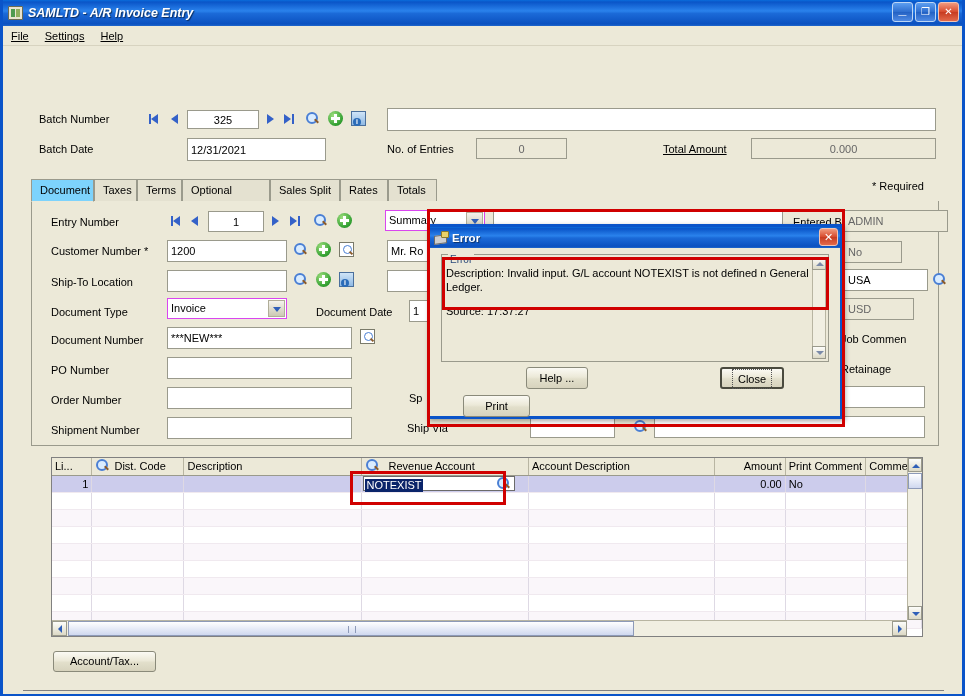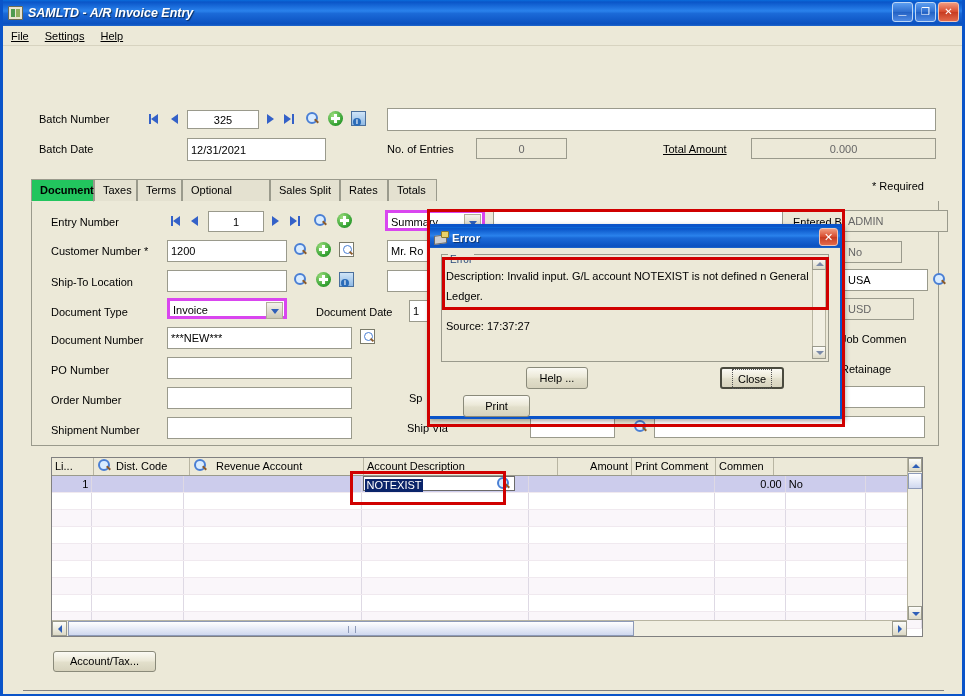--- a/index.html
+++ b/index.html
@@ -64,33 +64,33 @@
   .mag b{position:absolute;left:9px;top:9px;width:5px;height:2px;background:#8a5a2b;transform:rotate(45deg);}
   .plus{display:inline-block;width:15px;height:15px;border-radius:50%;background:radial-gradient(circle at 35% 30%,#9ede7d,#2f9e2f 70%,#1d6b1d);position:relative;vertical-align:middle;cursor:default;}
   .plus:before{content:"";position:absolute;left:6px;top:3px;width:3px;height:9px;background:#fff;}
   .plus:after{content:"";position:absolute;left:3px;top:6px;width:9px;height:3px;background:#fff;}
   .prop{display:inline-block;width:15px;height:15px;background:linear-gradient(#cfe4f7,#8fb9e4);border:1px solid #4a6f9c;box-sizing:border-box;position:relative;vertical-align:middle;cursor:default;}
   .prop:before{content:"i";position:absolute;left:1px;bottom:-1px;width:8px;height:8px;background:#2b6cb8;color:#fff;font-size:7px;font-weight:bold;line-height:8px;text-align:center;border-radius:50%;}
   .zoomdoc{display:inline-block;width:15px;height:15px;background:#fff;border:1px solid #7a7a6a;box-sizing:border-box;position:relative;vertical-align:middle;cursor:default;}
   .zoomdoc:before{content:"";position:absolute;left:3px;top:2px;width:7px;height:7px;border:1.5px solid #4a7fd4;border-radius:50%;}
   .zoomdoc:after{content:"";position:absolute;left:9px;top:9px;width:4px;height:2px;background:#8a5a2b;transform:rotate(45deg);}
   
-  .combo{position:relative;background:#fff;border:3px solid #d946ef;box-sizing:border-box;height:21px;line-height:19px;font-size:11px;padding-left:3px;}
+  .combo{position:relative;background:#fff;border:1px solid #d946ef;box-sizing:border-box;height:21px;line-height:19px;font-size:11px;padding-left:3px;}
   .combo .arrow{
     position:absolute;right:1px;top:1px;width:17px;height:17px;
     background:linear-gradient(#f4f3ec,#ccc9b4);border:1px solid #b0ad98;box-sizing:border-box;
   }
   .combo .arrow:after{content:"";position:absolute;left:4px;top:6px;border-left:4px solid transparent;border-right:4px solid transparent;border-top:5px solid #2f5fb8;}
   
   .tabstrip{position:absolute;left:28px;top:133px;width:908px;height:22px;border-bottom:1px solid #9a9a8c;}
   .tab{
     position:absolute;top:0;height:22px;line-height:21px;padding:0 8px;font-size:11px;
     border:1px solid #9a9a8c;border-bottom:none;background:#e4e1d0;box-sizing:border-box;
   }
-  .tab.active{background:#22c55e;height:23px;border-bottom:1px solid #ece9d8;z-index:3;font-weight:bold;}
+  .tab.active{background:#7dd3fc;height:23px;border-bottom:1px solid #ece9d8;z-index:3;font-weight:normal;}
   .panel{
     position:absolute;left:28px;top:155px;width:908px;height:245px;
     background:#ece9d8;border:1px solid #9a9a8c;border-top:none;box-sizing:border-box;
   }
   
   .gridbox{position:absolute;left:48px;top:411px;width:872px;height:180px;border:1px solid #808080;background:#fff;box-sizing:border-box;}
   .ghead{display:flex;height:18px;background:#ece9d8;border-bottom:1px solid #9a9a8c;box-sizing:border-box;}
   .gh{font-size:11px;line-height:17px;border-right:1px solid #b8b5a2;box-sizing:border-box;padding:0 3px;white-space:nowrap;overflow:hidden;}
   .gh.r{text-align:right;}
   .grow{display:flex;height:17px;box-sizing:border-box;border-bottom:1px solid #f0e9ef;}
@@ -127,21 +127,21 @@
   .dlg-x{
     position:absolute;right:2px;top:1px;width:19px;height:18px;border:1px solid #f3c3b2;border-radius:3px;box-sizing:border-box;
     background:linear-gradient(to bottom,#f09a7e,#d84d30 48%,#c73c22 52%,#e2694a);
     color:#fff;font-size:11px;font-weight:bold;line-height:16px;text-align:center;
   }
   .err-outer{
     position:absolute;left:11px;top:27px;width:388px;height:108px;
     background:#ece9d8;border:1px solid #9a9a8c;box-sizing:border-box;
   }
   .err-legend{position:absolute;left:6px;top:-1px;font-size:10px;color:#2b4a7a;background:#ece9d8;padding:0 2px;}
-  .err-body{position:absolute;left:4px;top:11px;right:18px;bottom:4px;font-size:11px;line-height:20px;color:#000;}
+  .err-body{position:absolute;left:4px;top:11px;right:18px;bottom:4px;font-size:11px;line-height:14px;color:#000;}
   .err-vs{position:absolute;right:2px;top:2px;width:14px;bottom:2px;background:#f1efe2;border:1px solid #b8b5a2;box-sizing:border-box;}
   .redbox{position:absolute;border:3px solid #d00000;box-sizing:border-box;z-index:60;pointer-events:none;}
 </style>
 </head>
 <body>
 
 <div class="app-window">
 
   <div class="titlebar">
     <span class="title-icon"></span>
@@ -299,20 +299,21 @@
     <span class="mag" style="position:absolute;left:630px;top:373px;">
         <i></i>
         <b></b>
       </span>
     <input class="fld" style="position: absolute; left: 651px; top: 370px; width: 271px; height: 22px;" value="">
 
     <div class="gridbox">
       <div class="ghead">
         <div class="gh" style="width:42px;">Li...</div>
         <div class="gh" style="width:96px;"><span class="mag" style="vertical-align:-3px;"><i></i><b></b></span><span style="margin-left:4px;">Dist. Code</span></div>
+        <div class="gh" style="width:186px;">Description</div>
         <div class="gh" style="width:174px;"><span class="mag" style="vertical-align:-3px;"><i></i><b></b></span><span style="margin-left:8px;">Revenue Account</span></div>
         <div class="gh" style="width:194px;">Account Description</div>
         <div class="gh r" style="width:74px;">Amount</div>
         <div class="gh" style="width:84px;">Print Comment</div>
         <div class="gh" style="width:58px;">Commen</div>
       </div>
 
       <div class="grow sel">
         <div class="gc r" style="width:42px;">1</div>
         <div class="gc" style="width:96px;"></div>

